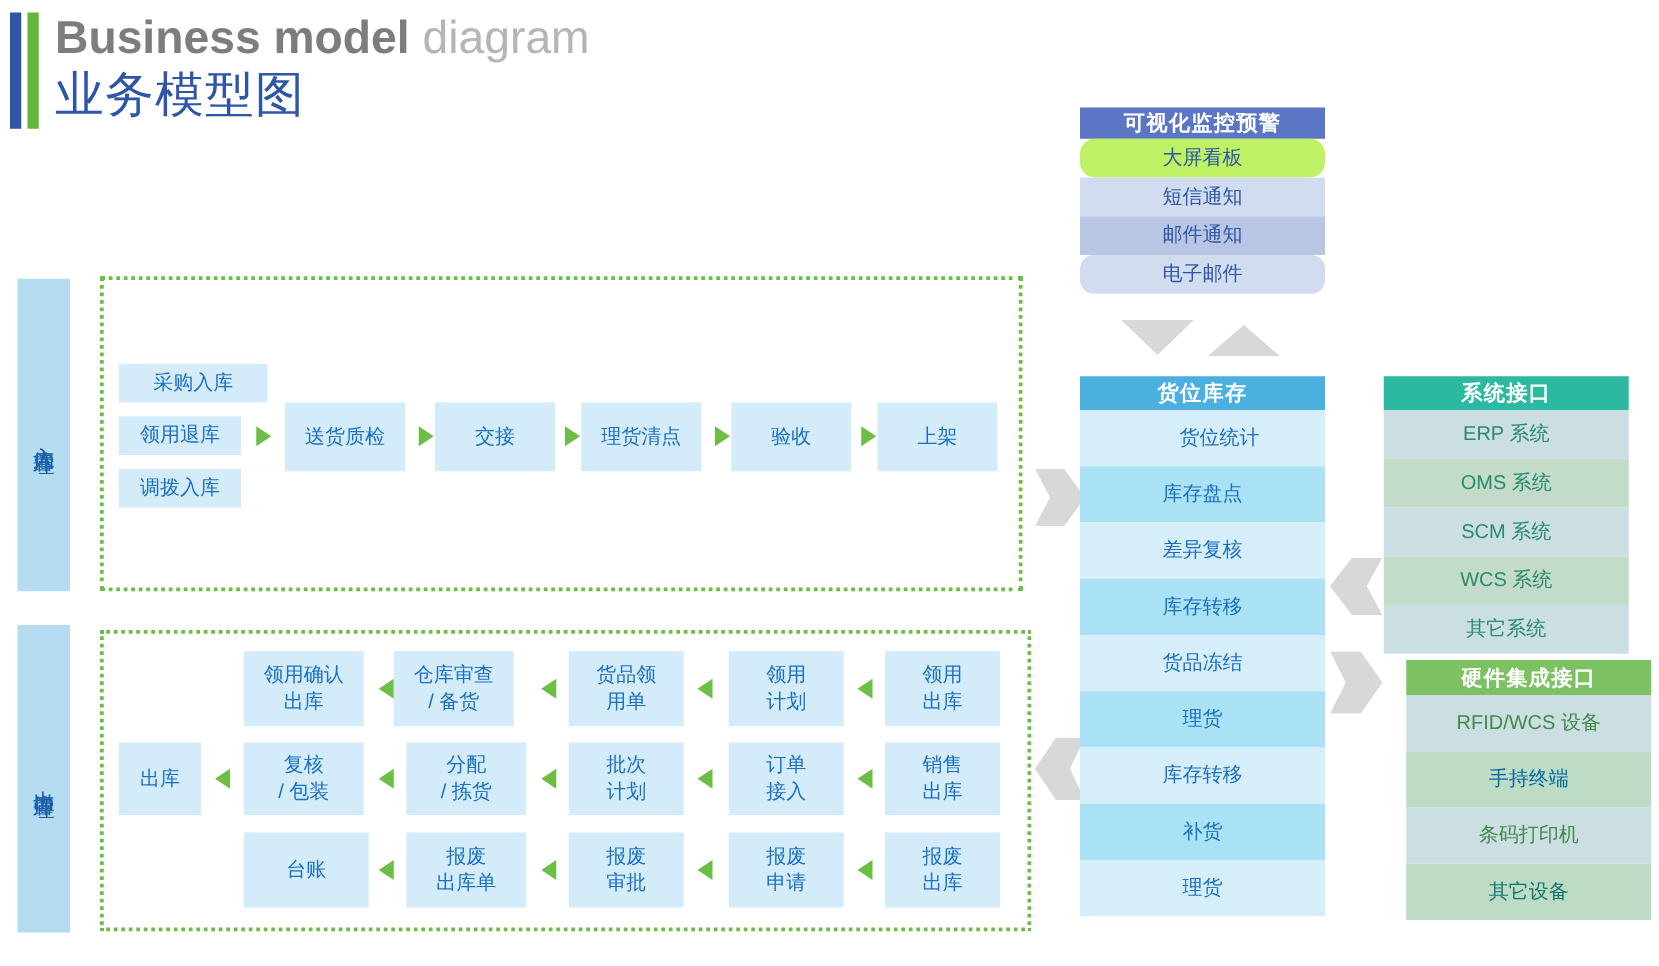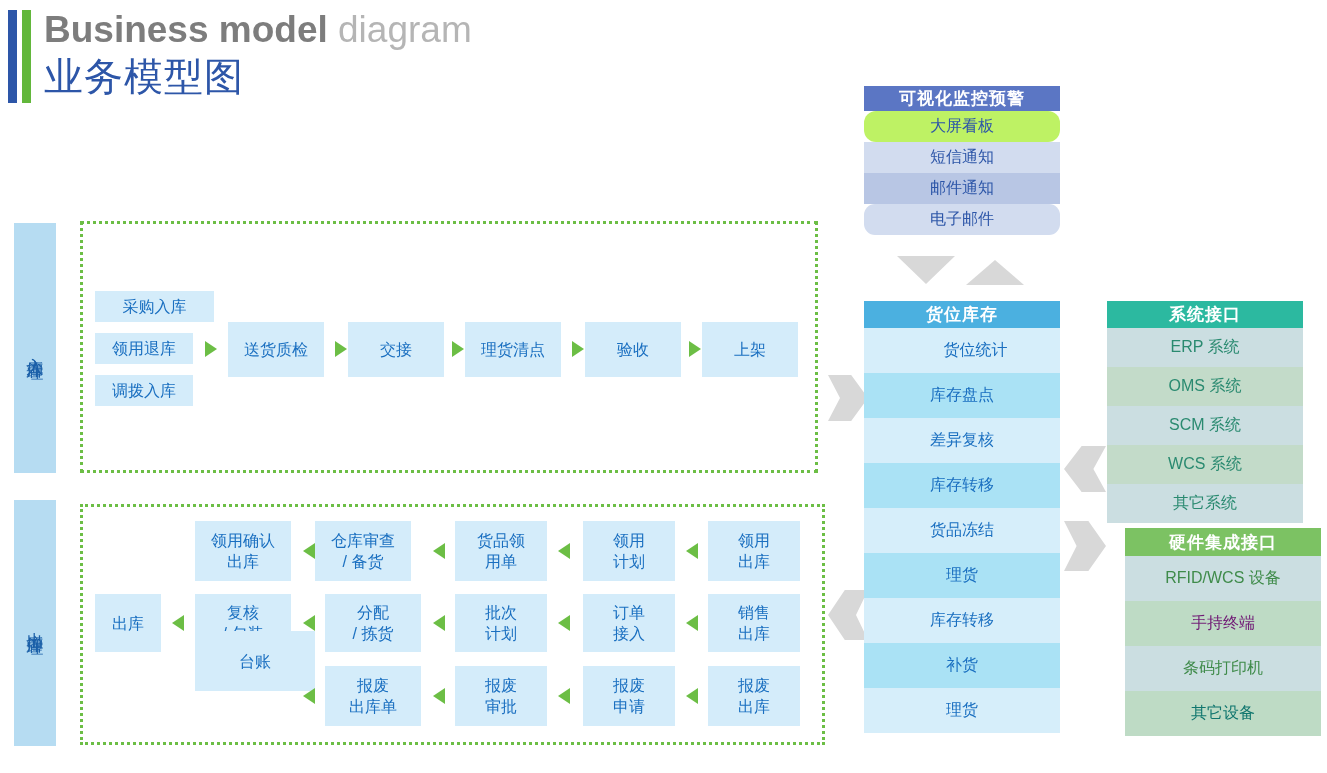--- a/index.html
+++ b/index.html
@@ -131,21 +131,21 @@
   <div class="tri tri-left" style="left:433px; top:615px;"></div>
   <div class="cell" style="left:455px; top:594px; width:92px; height:58px;">批次
 计划</div>
   <div class="tri tri-left" style="left:558px; top:615px;"></div>
   <div class="cell" style="left:583px; top:594px; width:92px; height:58px;">订单
 接入</div>
   <div class="tri tri-left" style="left:686px; top:615px;"></div>
   <div class="cell" style="left:708px; top:594px; width:92px; height:58px;">销售
 出库</div>
 
-  <div class="cell" style="left:195px; top:631px; width:120px; height:60px;">台账</div>
+  <div class="cell" style="left:195px; top:666px; width:100px; height:60px;">台账</div>
   <div class="tri tri-left" style="left:303px; top:688px;"></div>
   <div class="cell" style="left:325px; top:666px; width:96px; height:60px;">报废
 出库单</div>
   <div class="tri tri-left" style="left:433px; top:688px;"></div>
   <div class="cell" style="left:455px; top:666px; width:92px; height:60px;">报废
 审批</div>
   <div class="tri tri-left" style="left:558px; top:688px;"></div>
   <div class="cell" style="left:583px; top:666px; width:92px; height:60px;">报废
 申请</div>
   <div class="tri tri-left" style="left:686px; top:688px;"></div>
@@ -185,18 +185,18 @@
     <div class="panel-row" style="height: 39px; background: rgb(203, 222, 225); color: rgb(42, 138, 112);">ERP 系统</div>
     <div class="panel-row" style="height: 39px; background: rgb(195, 219, 201); color: rgb(42, 138, 112);">OMS 系统</div>
     <div class="panel-row" style="height: 39px; background: rgb(203, 222, 225); color: rgb(42, 138, 112);">SCM 系统</div>
     <div class="panel-row" style="height: 39px; background: rgb(195, 219, 201); color: rgb(42, 138, 112);">WCS 系统</div>
     <div class="panel-row" style="height: 39px; background: rgb(203, 222, 225); color: rgb(42, 138, 112);">其它系统</div>
   </div>
 
   <div class="panel" style="left:1107px; top:528px; width:196px;margin-left:18px;">
     <div class="panel-head" style="height: 28px; background: rgb(124, 194, 99);">硬件集成接口</div>
     <div class="panel-row" style="height: 45px; background: rgb(203, 222, 225); color: rgb(63, 139, 74);">RFID/WCS 设备</div>
-    <div class="panel-row" style="height: 45px; background: rgb(190, 219, 197); color: #701a75;">手持终端</div>
+    <div class="panel-row" style="height: 45px; background: rgb(190, 219, 197); color: #0369a1;">手持终端</div>
     <div class="panel-row" style="height: 45px; background: rgb(203, 222, 225); color: rgb(63, 139, 74);">条码打印机</div>
     <div class="panel-row" style="height: 45px; background: rgb(190, 219, 197); color: #0f766e;">其它设备</div>
   </div>
 
 </div>
 
 </body></html>

